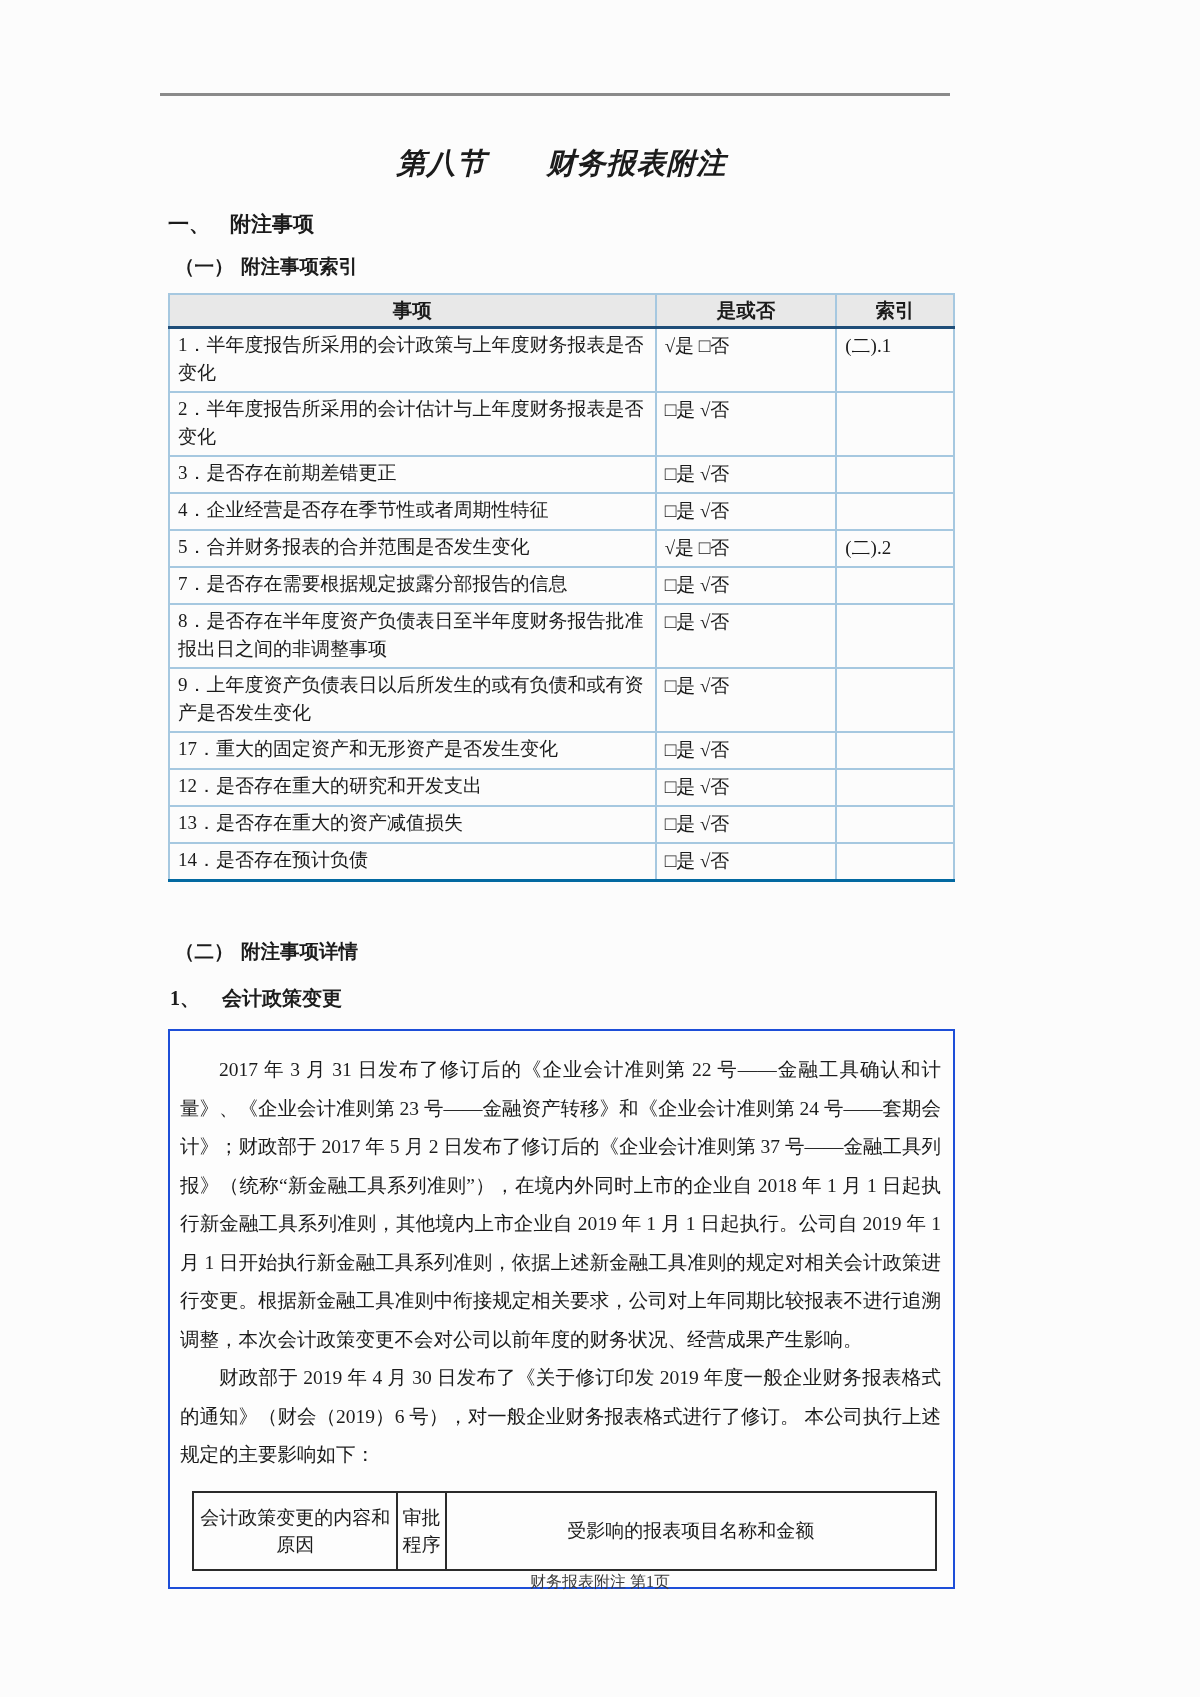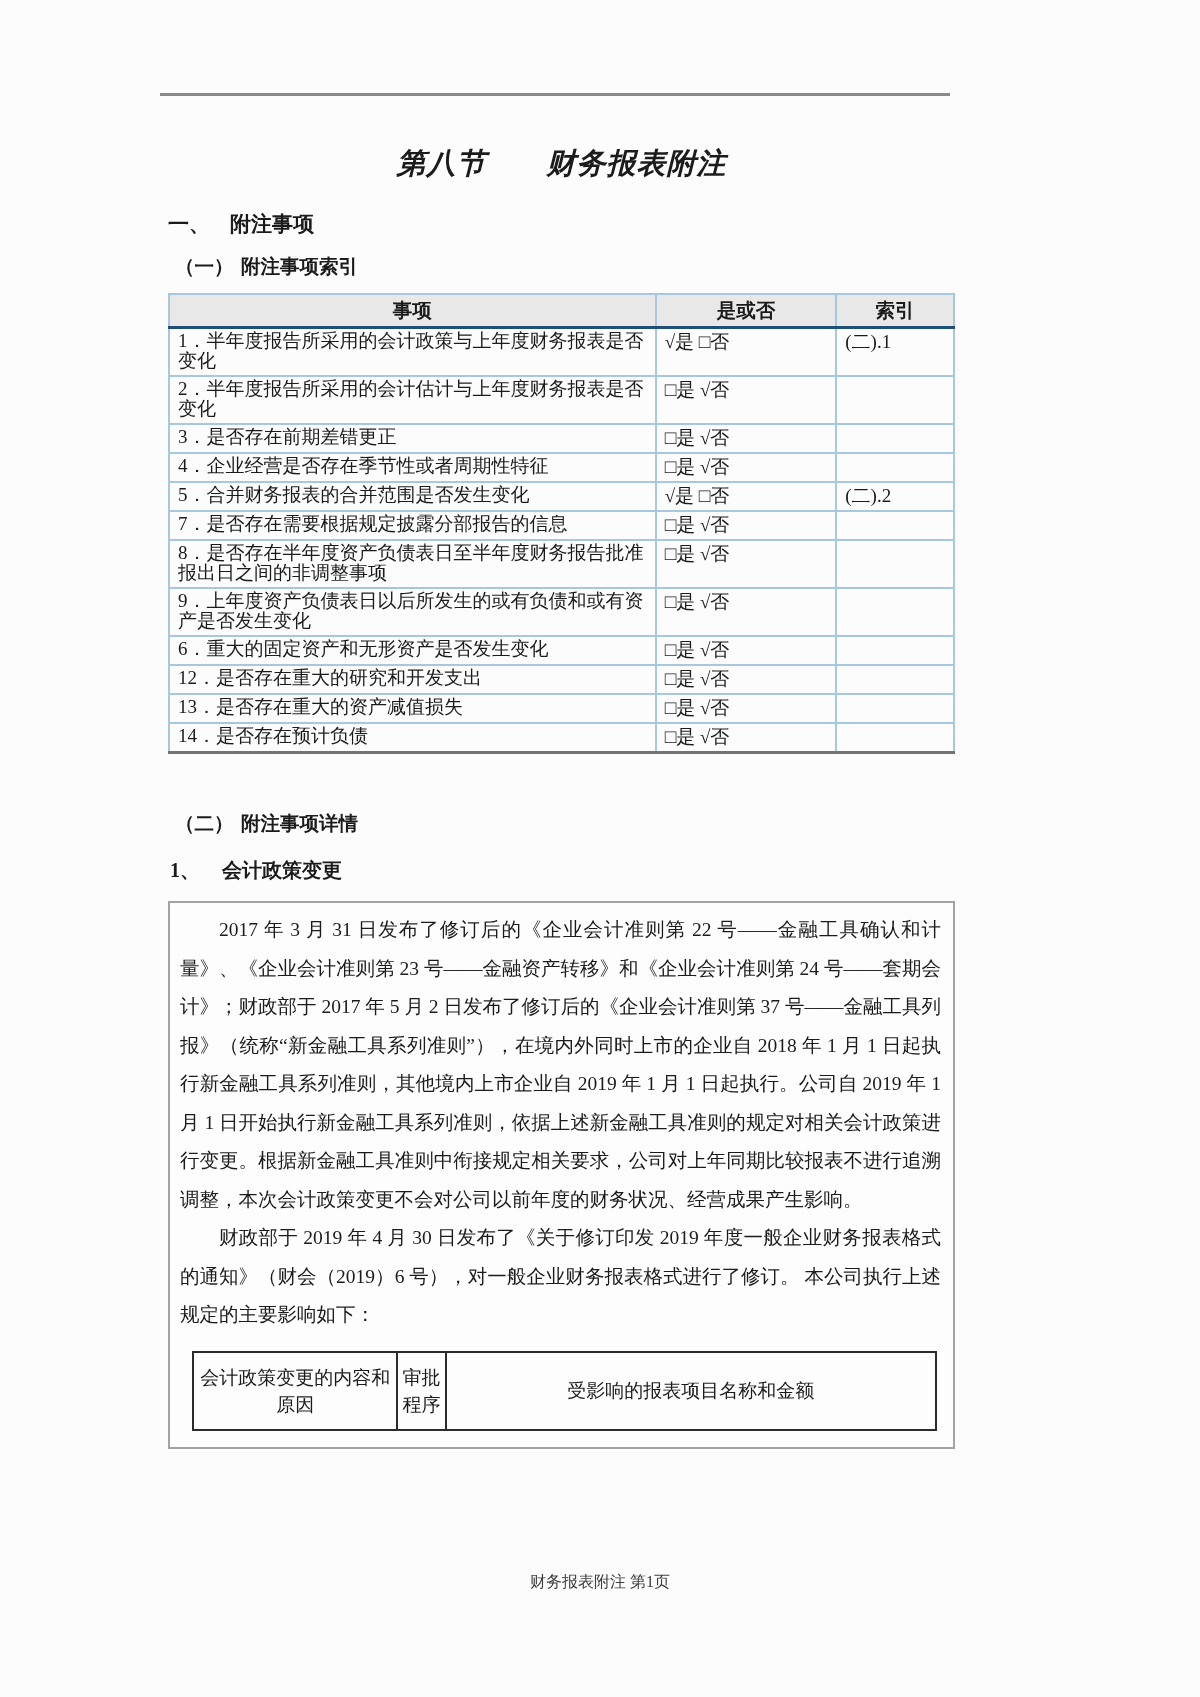--- a/index.html
+++ b/index.html
@@ -18,27 +18,27 @@
   .h4-row{margin-top:20px;font-size:20px;padding-left:2px;}
   .h4-row .num{width:52px;}
   table.index-table{
     width:100%;margin-top:13px;border-collapse:collapse;font-size:19px;table-layout:fixed;
   }
   .index-table th,.index-table td{border:2px solid #a6c8e0;}
   .index-table th{
     background:#e8e8e8;font-weight:bold;height:29px;padding:1px 4px;
     border-bottom:3px solid #1f4e79;font-size:19.5px;
   }
-  .index-table td{padding:2px 8px 4px 8px;line-height:20px;vertical-align:top;}
+  .index-table td{padding:2px 8px 4px 8px;line-height:28px;vertical-align:top;}
   .index-table td.c-yn,.index-table td.c-idx{padding-top:3px;}
-  .index-table tr:last-child td{border-bottom:3px solid #737373;}
+  .index-table tr:last-child td{border-bottom:3px solid #0369a1;}
   .col-item{width:62%;}.col-yn{width:23%;}.col-idx{width:15%;}
   .row-pad td{padding-bottom:22px;}
   .h2b-row{margin-top:56px;}
-  .policy-box{margin-top:17px;border:2px solid #a3a3a3;padding:8px 12px 14px 10px;background:#fdfdfd;}
+  .policy-box{margin-top:17px;border:2px solid #1d4ed8;padding:20px 12px 14px 10px;background:#fdfdfd;}
   .policy-box p{margin:0;font-size:19.5px;line-height:38.5px;text-align:justify;text-indent:2em;}
   table.detail-table{
     width:calc(100% - 16px);margin:16px 16px 2px 12px;border-collapse:collapse;
     font-size:19px;table-layout:fixed;
   }
   .detail-table th{
     border:2px solid #2b2b2b;font-weight:normal;height:72px;text-align:center;
     line-height:27px;padding:2px 4px;background:#fdfdfd;
   }
   .dcol-1{width:27.5%;}.dcol-2{width:6.5%;}.dcol-3{width:66%;}
@@ -112,21 +112,21 @@
           <td class="c-item">8．是否存在半年度资产负债表日至半年度财务报告批准报出日之间的非调整事项</td>
           <td class="c-yn">□是 √否</td>
           <td class="c-idx"></td>
         </tr>
         <tr>
           <td class="c-item">9．上年度资产负债表日以后所发生的或有负债和或有资产是否发生变化</td>
           <td class="c-yn">□是 √否</td>
           <td class="c-idx"></td>
         </tr>
         <tr>
-          <td class="c-item">6．重大的固定资产和无形资产是否发生变化</td>
+          <td class="c-item">17．重大的固定资产和无形资产是否发生变化</td>
           <td class="c-yn">□是 √否</td>
           <td class="c-idx"></td>
         </tr>
         <tr>
           <td class="c-item">12．是否存在重大的研究和开发支出</td>
           <td class="c-yn">□是 √否</td>
           <td class="c-idx"></td>
         </tr>
         <tr>
           <td class="c-item">13．是否存在重大的资产减值损失</td>

